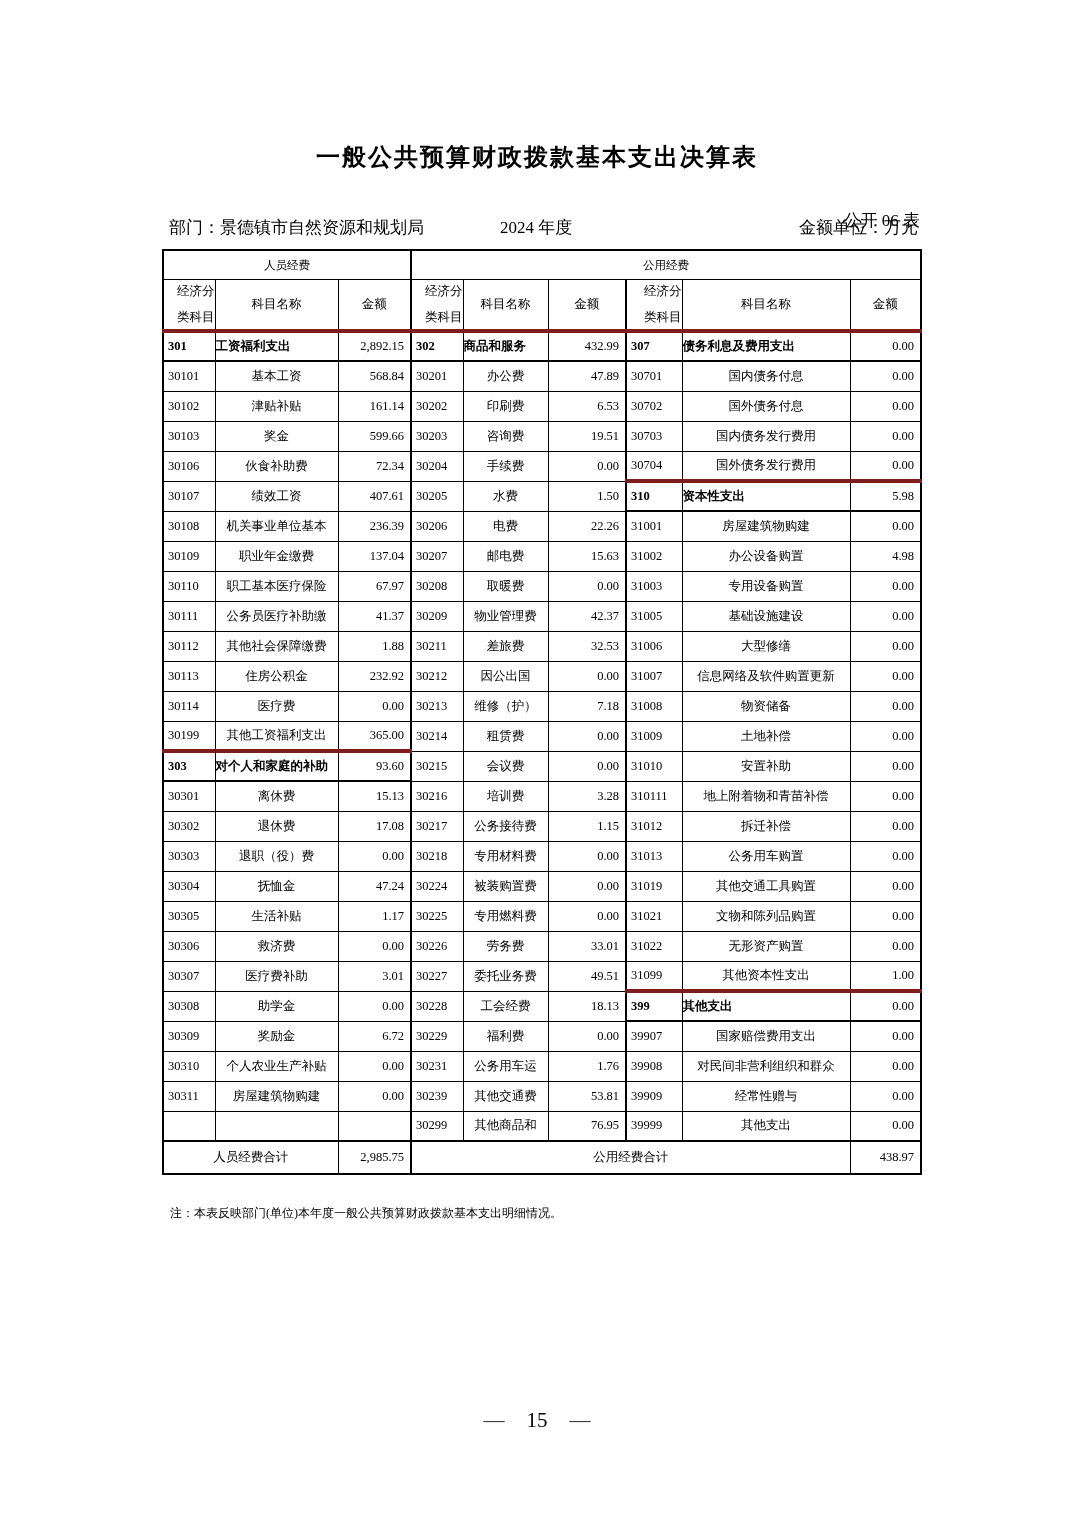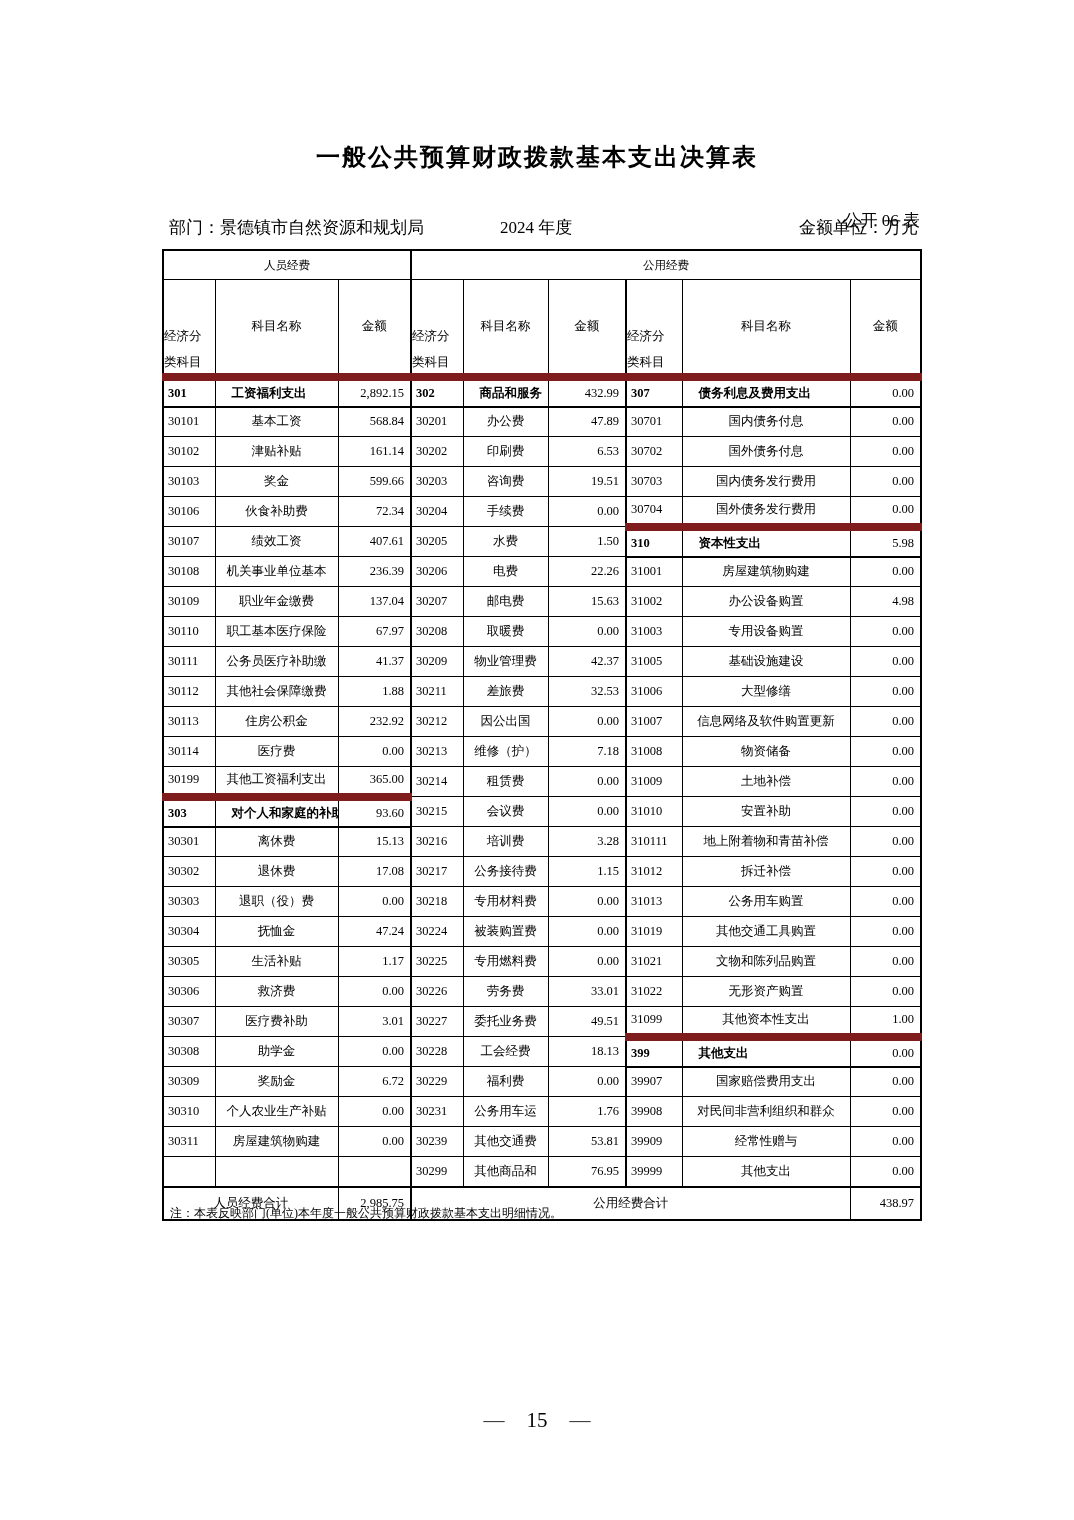--- a/index.html
+++ b/index.html
@@ -30,27 +30,27 @@
   .meta .unit { position:absolute; right:2px; top:0; }
 
   table.main {
     position:absolute; top:249px; left:162px; width:758px;
     border-collapse:collapse; table-layout:fixed;
     font-size:12.5px; border:2px solid #000;
   }
   td { border:1px solid #000; overflow:hidden; white-space:nowrap; height:30px; }
   tr.ghead td { height:29px; text-align:center; font-size:11.5px; padding:0; line-height:14px; }
   tr.chead td { height:52px; text-align:center; vertical-align:middle; border-bottom:2px solid #000; padding:0; }
-  .code-hdr { display:flex; flex-direction:column; justify-content:space-between; height:48px; padding:3px 0 2px; align-items:flex-start;margin-top:45px; }
+  .code-hdr { display:flex; flex-direction:column; justify-content:space-between; height:48px; padding:3px 0 2px; align-items:flex-end; }
   td.code { text-align:left; padding-left:4px; }
   td.name { text-align:center; padding:0 2px; }
   td.amt  { text-align:right; padding-right:6px; }
-  td.cat  { border-top:8px solid #7f1d1d; border-bottom:2px solid #000; }
+  td.cat  { border-top:4px solid #7f1d1d; border-bottom:2px solid #000; }
   td.catb { font-weight:bold; }
-  td.cat.name { text-align:left; padding-left:16px; }
+  td.cat.name { text-align:left; padding-left:0; }
   td.gs   { border-left:2px solid #000; }
   tr.trow td { border-top:2px solid #000; height:33px; }
   tr.trow td.tlabel { text-align:center; }
 
   .note {
     position:absolute; top:1205px; left:170px; width:740px;
     font-size:12px;
   }
   .footer {
     position:absolute; top:1408px; left:0; width:100%;

